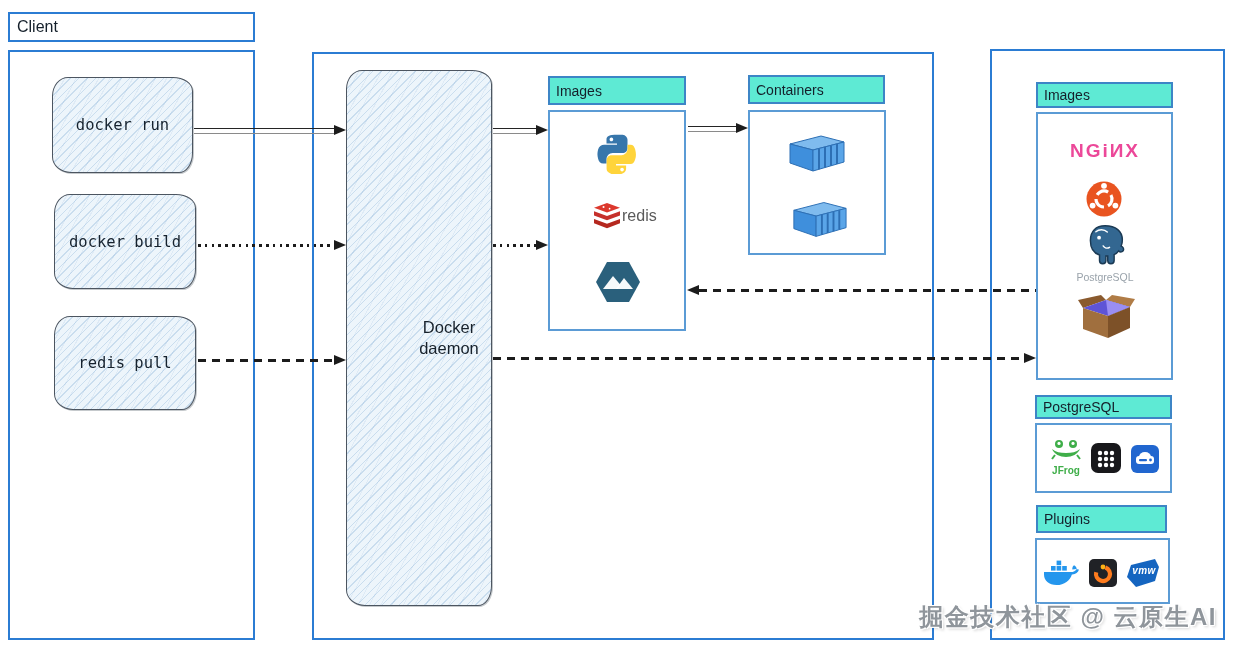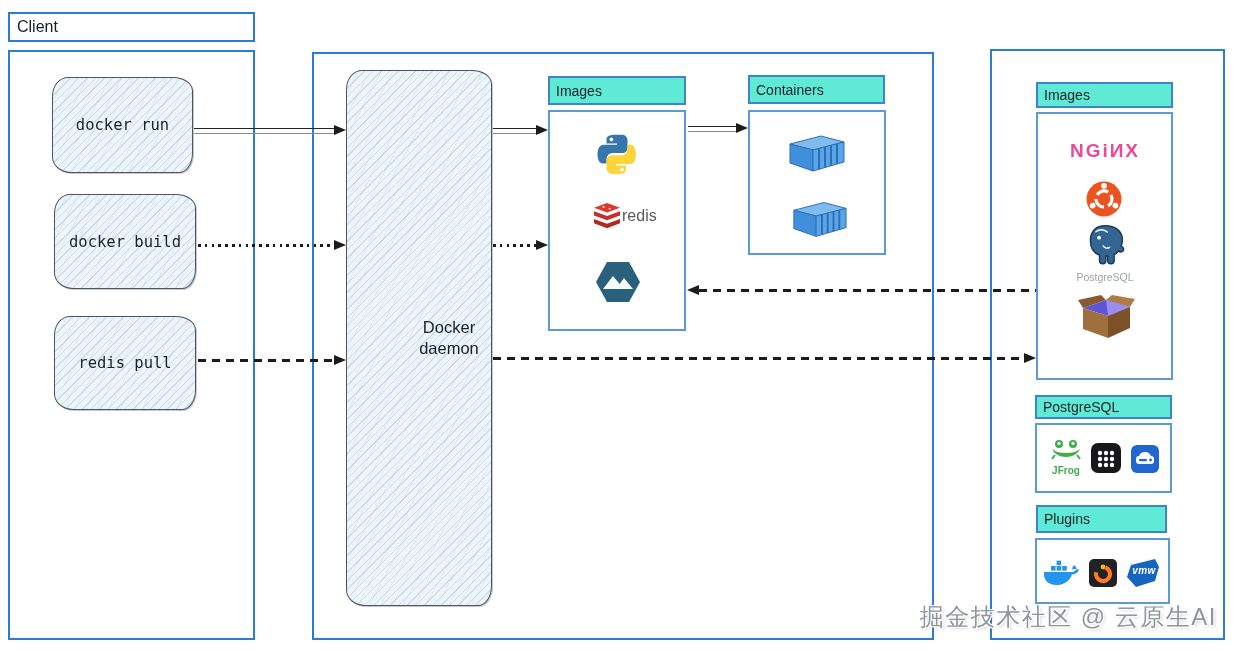--- a/index.html
+++ b/index.html
@@ -34,21 +34,21 @@
   .icon{position:absolute;display:flex;align-items:center;justify-content:center;}
   .iconcol{position:absolute;display:flex;flex-direction:column;align-items:center;}
   .redis-row{position:absolute;display:flex;align-items:center;}
   .redis-text{font-size:16px;color:#5a5a5a;}
   .nginx-text{font-size:19px;font-weight:700;letter-spacing:2px;color:#ec4899;}
   .pg-text{font-size:10.5px;color:#9aa3ab;margin-top:1px;}
   .jfrog-text{font-size:10px;font-weight:700;color:#3fae49;margin-top:-2px;}
   .vmw-text{position:absolute;width:100%;text-align:center;top:9px;left:1px;
     font-size:10px;font-style:italic;font-weight:700;color:#ffffff;letter-spacing:.5px;}
   .watermark{
-    position:absolute;top:601px;right:16px;font-size:24px;font-weight:400;letter-spacing:1.5px;
+    position:absolute;top:601px;right:16px;font-size:24px;font-weight:700;letter-spacing:1.5px;
     color:#8f959b;z-index:50;white-space:nowrap;
     text-shadow:1px 1px 0 #fff,-1px -1px 0 #fff,1px -1px 0 #fff,-1px 1px 0 #fff,2px 2px 3px rgba(0,0,0,.18);
   }
 </style>
 </head>
 <body>
 
 <div id="stage">
 
   <div class="titlebar" style="left:8px;top:12px;width:247px;height:30px">

